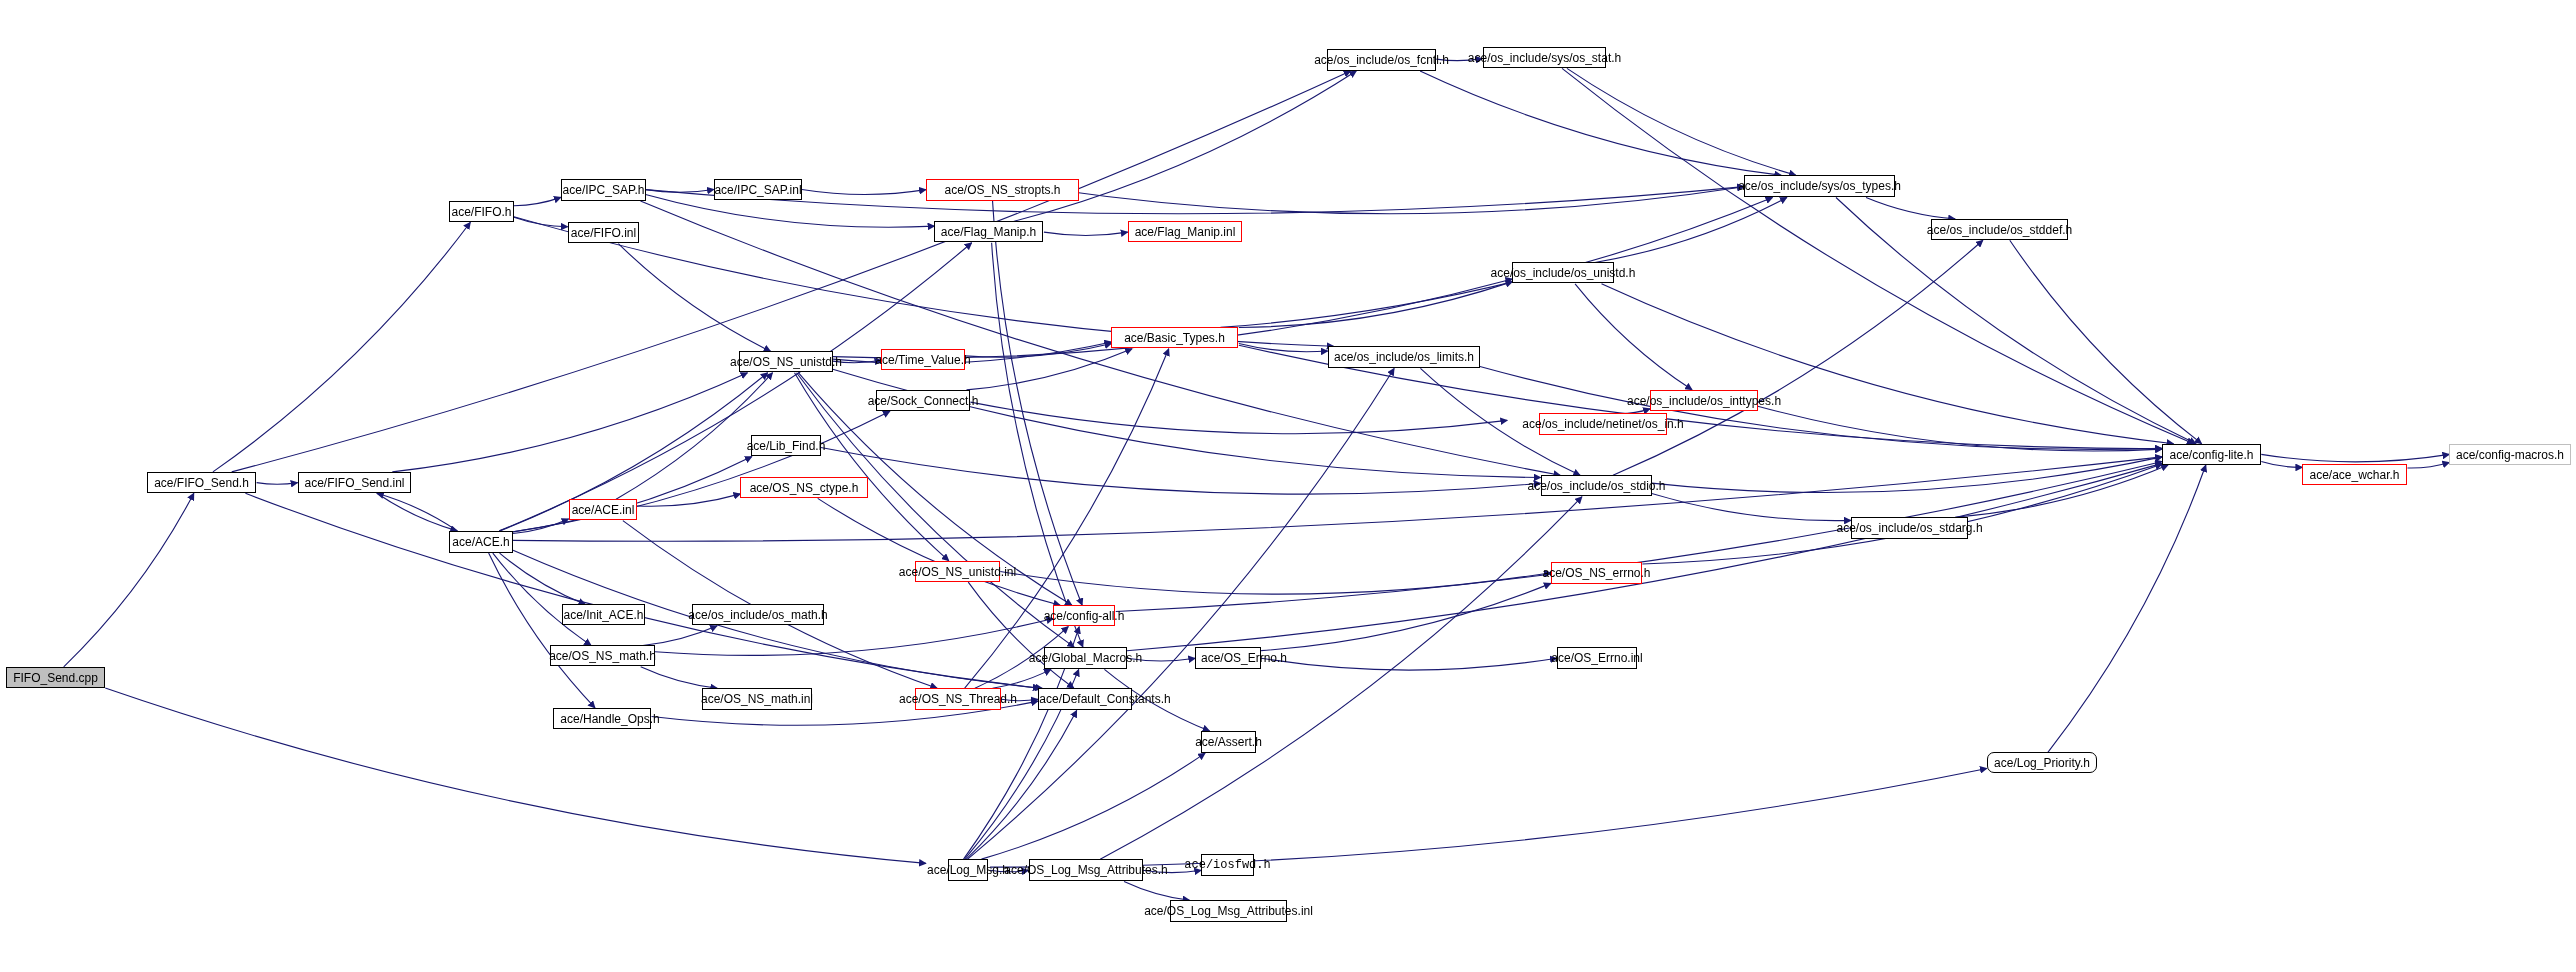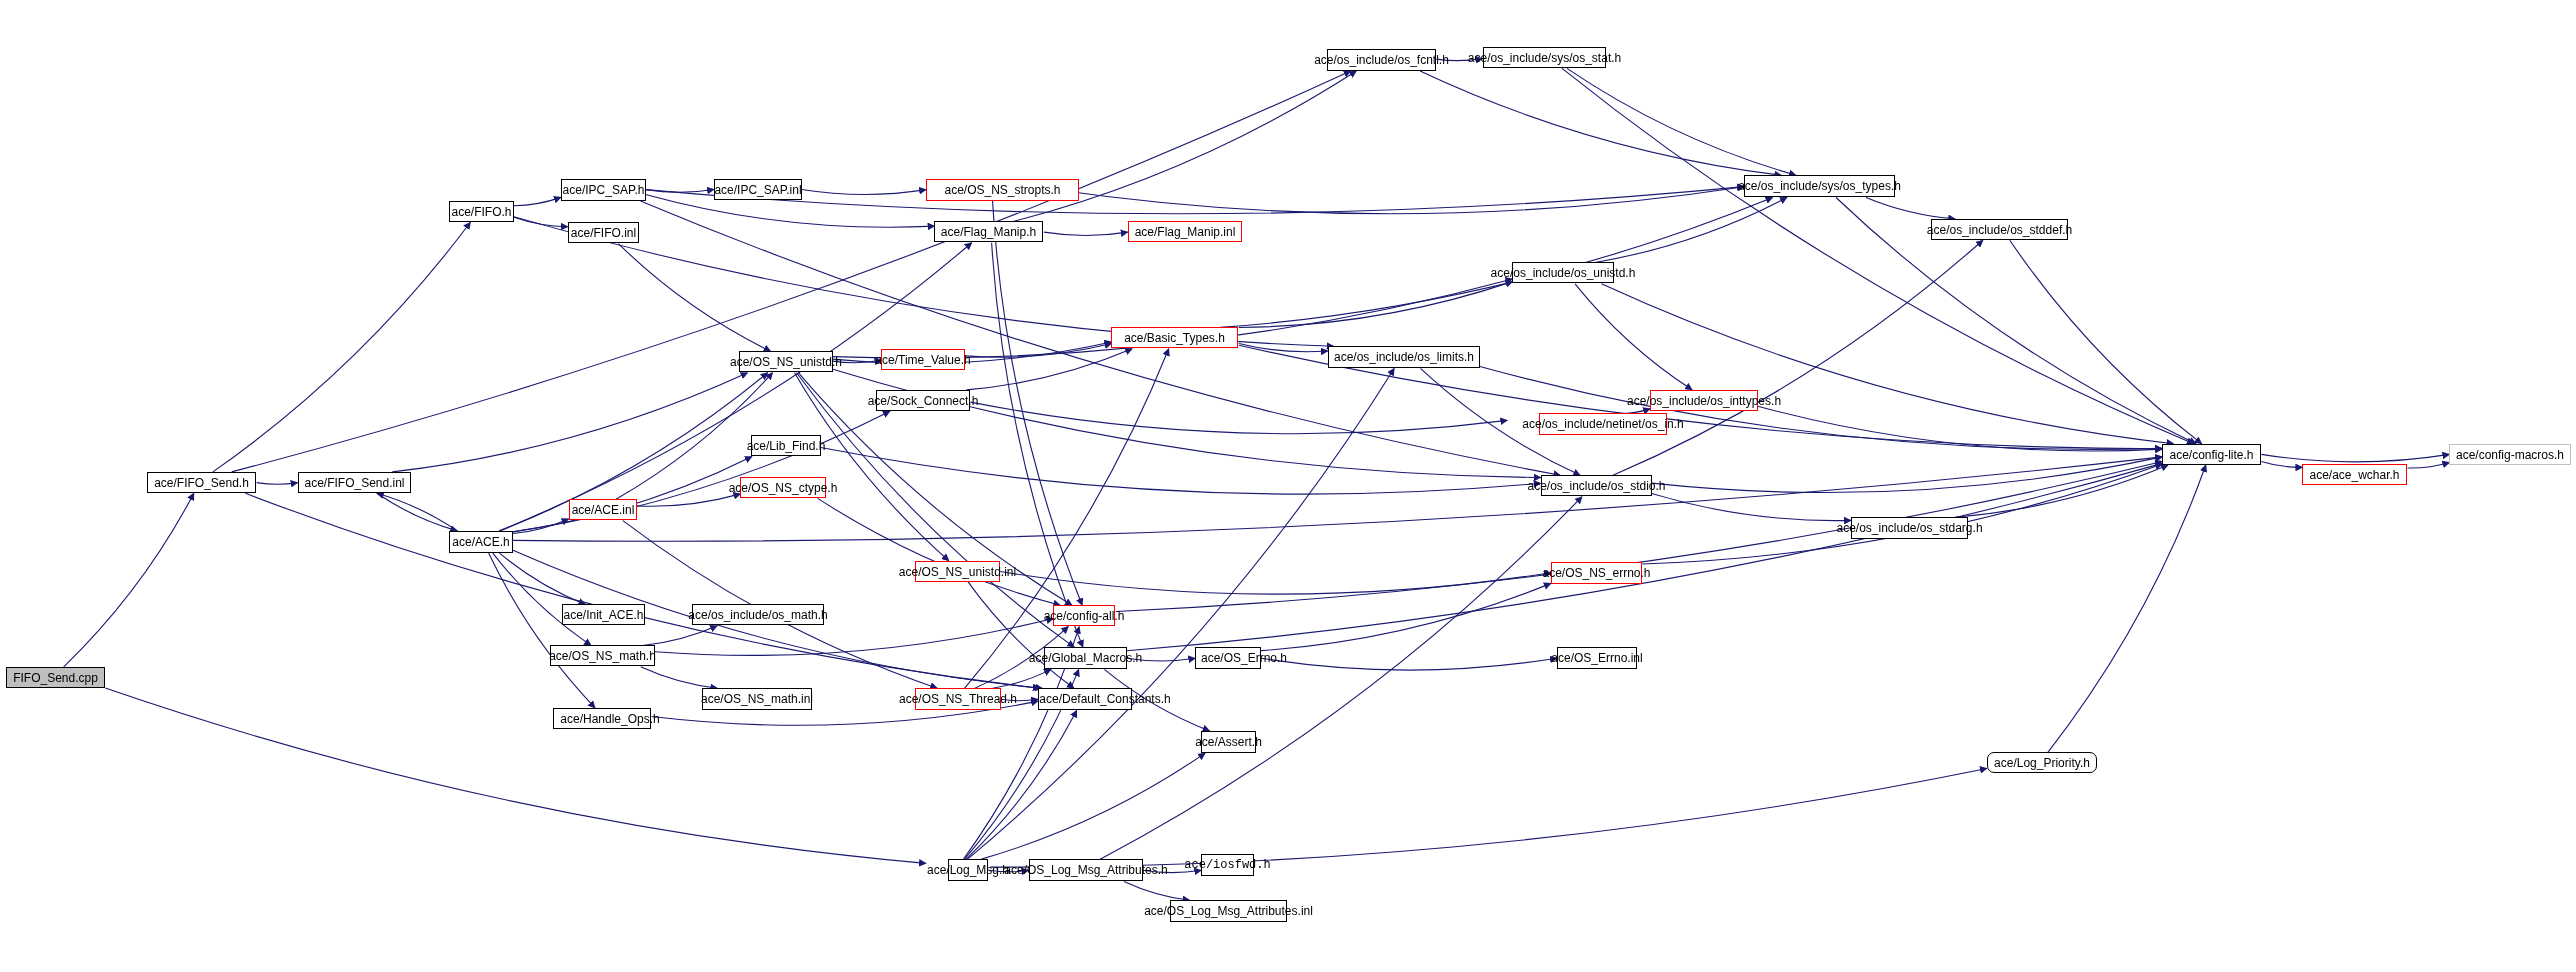--- a/index.html
+++ b/index.html
@@ -140,21 +140,21 @@
     <div class="node" style="left: 1931px; top: 219px; width: 137px; height: 21.4px;">ace/os_include/os_stddef.h</div>
     <div class="node" style="left: 1512px; top: 262px; width: 102px; height: 21.4px;">ace/os_include/os_unistd.h</div>
     <div class="node" style="left: 739px; top: 351px; width: 94px; height: 21.4px;">ace/OS_NS_unistd.h</div>
     <div class="node red" style="left: 881px; top: 349px; width: 84px; height: 21.4px;">ace/Time_Value.h</div>
     <div class="node red" style="left: 1111px; top: 327px; width: 127px; height: 21.4px;">ace/Basic_Types.h</div>
     <div class="node" style="left: 1328px; top: 346px; width: 152px; height: 22px;">ace/os_include/os_limits.h</div>
     <div class="node" style="left: 876px; top: 390px; width: 94px; height: 21.4px;">ace/Sock_Connect.h</div>
     <div class="node red" style="left: 1507px; top: 413px; width: 128px; height: 22px; margin-left: 32px;">ace/os_include/netinet/os_in.h</div>
     <div class="node red" style="left: 1650px; top: 390px; width: 108px; height: 21.4px;">ace/os_include/os_inttypes.h</div>
     <div class="node" style="left: 751px; top: 435px; width: 70px; height: 21.4px;">ace/Lib_Find.h</div>
-    <div class="node red" style="left: 740px; top: 477px; width: 86px; height: 21.4px;">ace/OS_NS_ctype.h</div>
+    <div class="node red" style="left: 740px; top: 477px; width: 128px; height: 21.4px;">ace/OS_NS_ctype.h</div>
     <div class="node" style="left: 449px; top: 531px; width: 64px; height: 22px;">ace/ACE.h</div>
     <div class="node red" style="left: 569px; top: 499px; width: 68px; height: 21.4px;">ace/ACE.inl</div>
     <div class="node" style="left: 2162px; top: 444px; width: 99px; height: 21.4px;">ace/config-lite.h</div>
     <div class="node grey" style="left: 2449px; top: 444px; width: 122px; height: 21.4px;">ace/config-macros.h</div>
     <div class="node red" style="left: 2302px; top: 464px; width: 105px; height: 21.4px;">ace/ace_wchar.h</div>
     <div class="node" style="left: 1541px; top: 475px; width: 111px; height: 21.4px;">ace/os_include/os_stdio.h</div>
     <div class="node" style="left: 1851px; top: 517px; width: 117px; height: 22px;">ace/os_include/os_stdarg.h</div>
     <div class="node red" style="left: 915px; top: 561px; width: 85px; height: 21.4px;">ace/OS_NS_unistd.inl</div>
     <div class="node red" style="left: 1551px; top: 562px; width: 91px; height: 22px;">ace/OS_NS_errno.h</div>
     <div class="node" style="left: 562px; top: 604px; width: 83px; height: 21.4px;">ace/Init_ACE.h</div>

